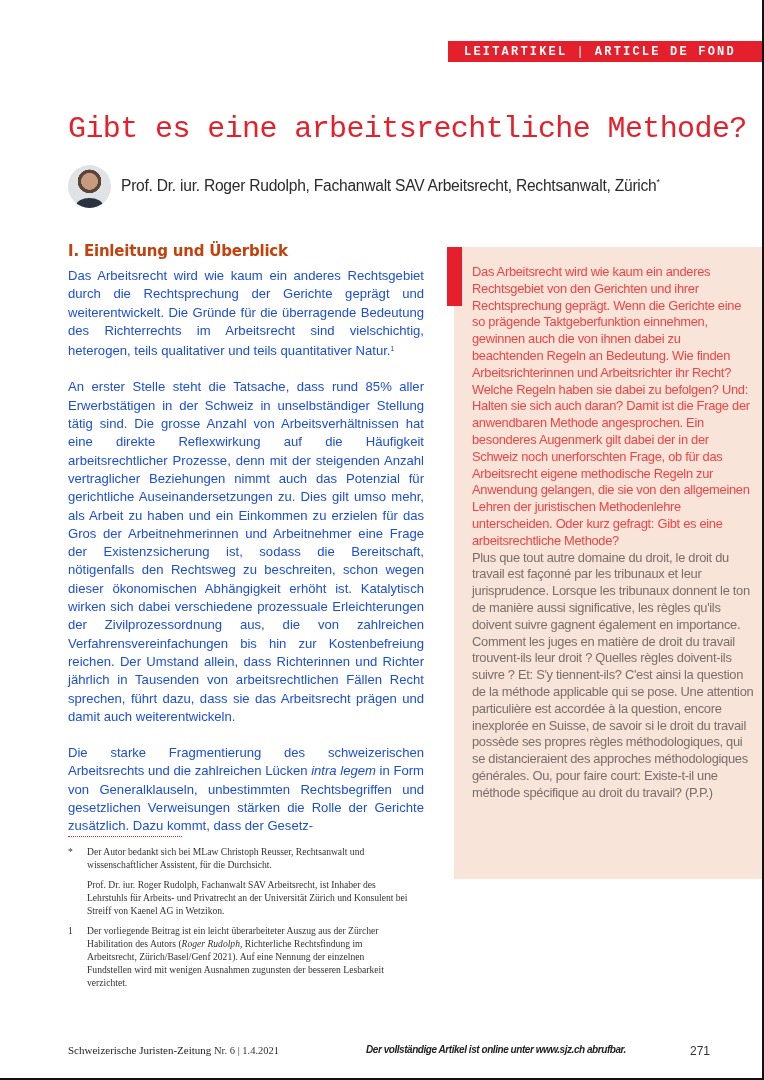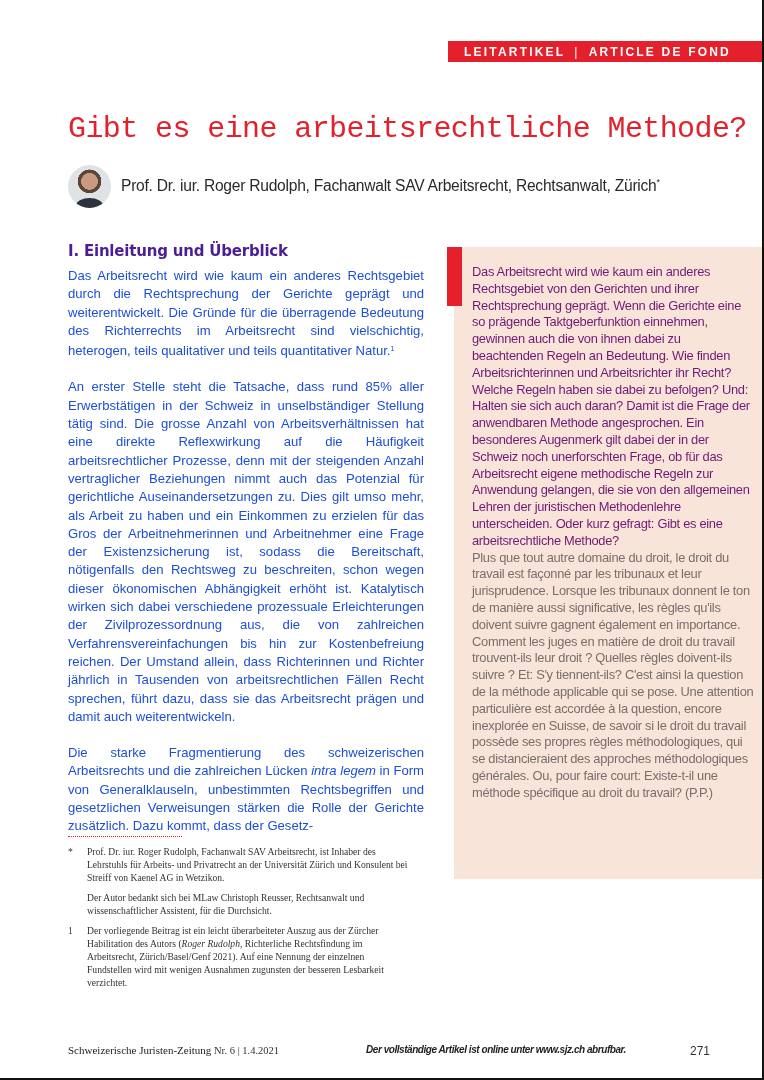--- a/index.html
+++ b/index.html
@@ -8,21 +8,21 @@
 
     .page-frame {
       position: absolute; left: 0; top: 0; width: 764px; height: 1080px;
       border-right: 2px solid #111; border-bottom: 2px solid #111;
       pointer-events: none;
     }
 
     .rubric-banner {
       position: absolute; left: 448px; top: 41px; width: 314px; height: 21px;
       background: #e3202b; color: #fff;
-      font-family: Liberation Sans, sans-serif; font-weight: bold;
+      font-family: Liberation Mono, monospace; font-weight: bold;
       font-size: 12px; letter-spacing: 2.2px;
       display: flex; align-items: center; padding-left: 16px;
       white-space: nowrap;
     }
     .rubric-banner .sep { margin: 0 9px; font-weight: normal; }
 
     .title {
       position: absolute; left: 68px; top: 112px;
       font-family: Liberation Mono, monospace; font-weight: normal;
       font-size: 30px; color: #e3202b; letter-spacing: -0.6px;
@@ -46,21 +46,21 @@
       font-family: "Liberation Sans", sans-serif; font-size: 15.6px; color: #2a2a2a;
       letter-spacing: -0.25px; white-space: nowrap;
     }
     .author-name sup { font-size: 9px; vertical-align: 6px; }
 
     .left-col {
       position: absolute; left: 68px; top: 242px; width: 356px;
     }
     .section-heading {
       font-family: "DejaVu Sans", sans-serif; font-weight: bold; font-size: 15px;
-      color: #4c1d95; margin-bottom: 7px; letter-spacing: -0.2px;
+      color: #c2410c; margin-bottom: 7px; letter-spacing: -0.2px;
     }
     .body-p {
       font-family: Liberation Sans, sans-serif; font-size: 13.1px; line-height: 18.3px;
       text-align: justify; color: #1d4ed8; hyphens: manual;
       margin-bottom: 18px;
     }
     .body-p sup { font-size: 7px; vertical-align: 4px; }
     .body-p em { font-style: italic; }
 
     .fn-divider {
@@ -82,21 +82,21 @@
     }
     .pull-quote-bar {
       position: absolute; left: 447px; top: 247px; width: 15px; height: 59px;
       background: #e3202b;
     }
     .pull-quote-text {
       position: absolute; left: 472px; top: 264px; width: 282px;
       font-family: "Liberation Sans", sans-serif; font-size: 12.9px; line-height: 16.8px;
       letter-spacing: -0.3px;
     }
-    .pq-de { color: #701a75; }
+    .pq-de { color: #ef4444; }
     .pq-fr { color: #7a6e6a; }
 
     .footer {
       position: absolute; left: 68px; top: 1031px; width: 646px; height: 18px;
       font-size: 11px;
       margin-top: 13px;
     }
     .footer-journal {
       position: absolute; left: 0; top: 0;
       font-family: "Liberation Serif", serif; font-size: 11px; color: #222; white-space: nowrap;
@@ -141,22 +141,22 @@
 
   <p class="body-p"><span>Die starke Fragmentierung des schweizerischen Arbeitsrechts und die zahlreichen Lücken </span><em>intra legem</em><span> in Form von Generalklauseln, unbestimmten Rechtsbegriffen und gesetzlichen Verweisungen stärken die Rolle der Gerichte zusätzlich. Dazu kommt, dass der Gesetz-</span></p>
 </div>
 
 <div class="fn-divider"></div>
 
 <div class="footnotes">
   <div class="fn">
     <span class="fn-mark">*</span>
     <div class="fn-text">
+      <p>Der Autor bedankt sich bei MLaw Christoph Reusser, Rechtsanwalt und wissenschaftlicher Assistent, für die Durchsicht.</p>
       <p>Prof. Dr. iur. Roger Rudolph, Fachanwalt SAV Arbeitsrecht, ist Inhaber des Lehrstuhls für Arbeits- und Privatrecht an der Universität Zürich und Konsulent bei Streiff von Kaenel AG in Wetzikon.</p>
-      <p>Der Autor bedankt sich bei MLaw Christoph Reusser, Rechtsanwalt und wissenschaftlicher Assistent, für die Durchsicht.</p>
     </div>
   </div>
   <div class="fn">
     <span class="fn-mark">1</span>
     <div class="fn-text">
       <p><span>Der vorliegende Beitrag ist ein leicht überarbeiteter Auszug aus der Zürcher Habilitation des Autors (</span><em>Roger Rudolph</em><span>, Richterliche Rechtsfindung im Arbeitsrecht, Zürich/Basel/Genf 2021). Auf eine Nennung der einzelnen Fundstellen wird mit wenigen Ausnahmen zugunsten der besseren Lesbarkeit verzichtet.</span></p>
     </div>
   </div>
 </div>
 

